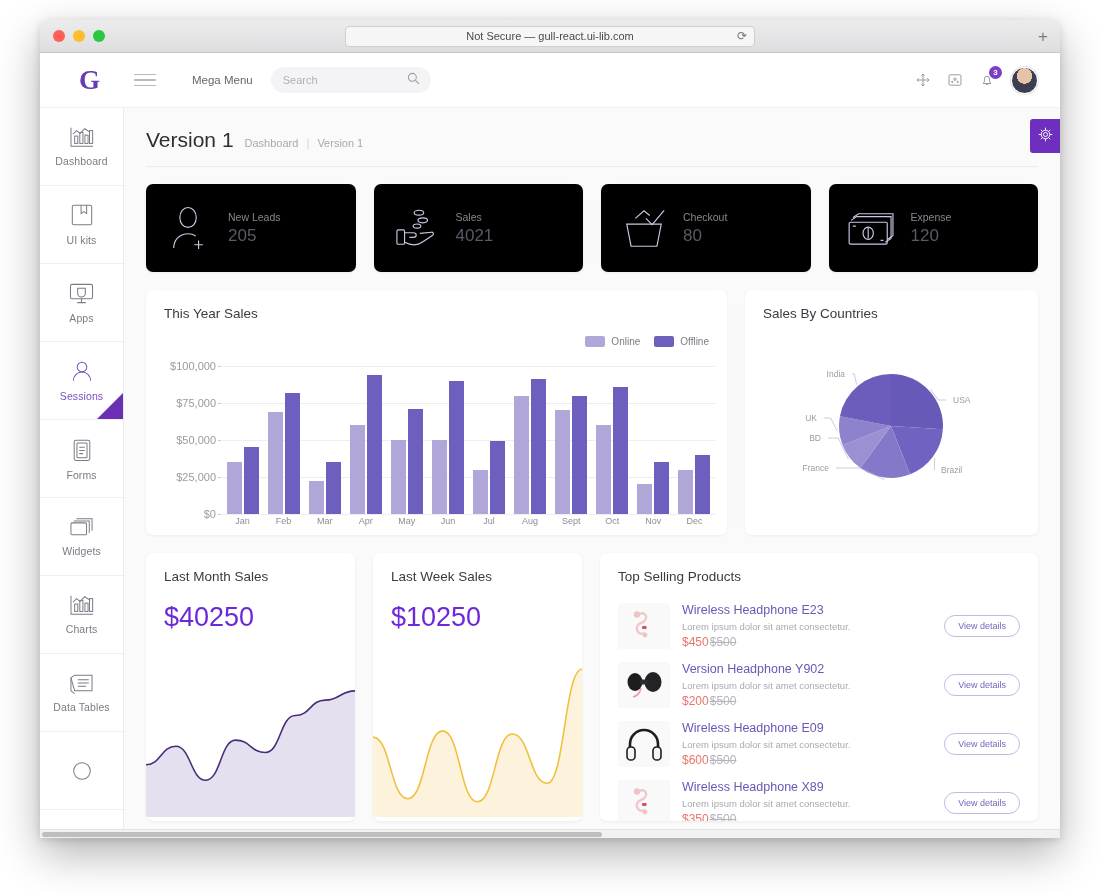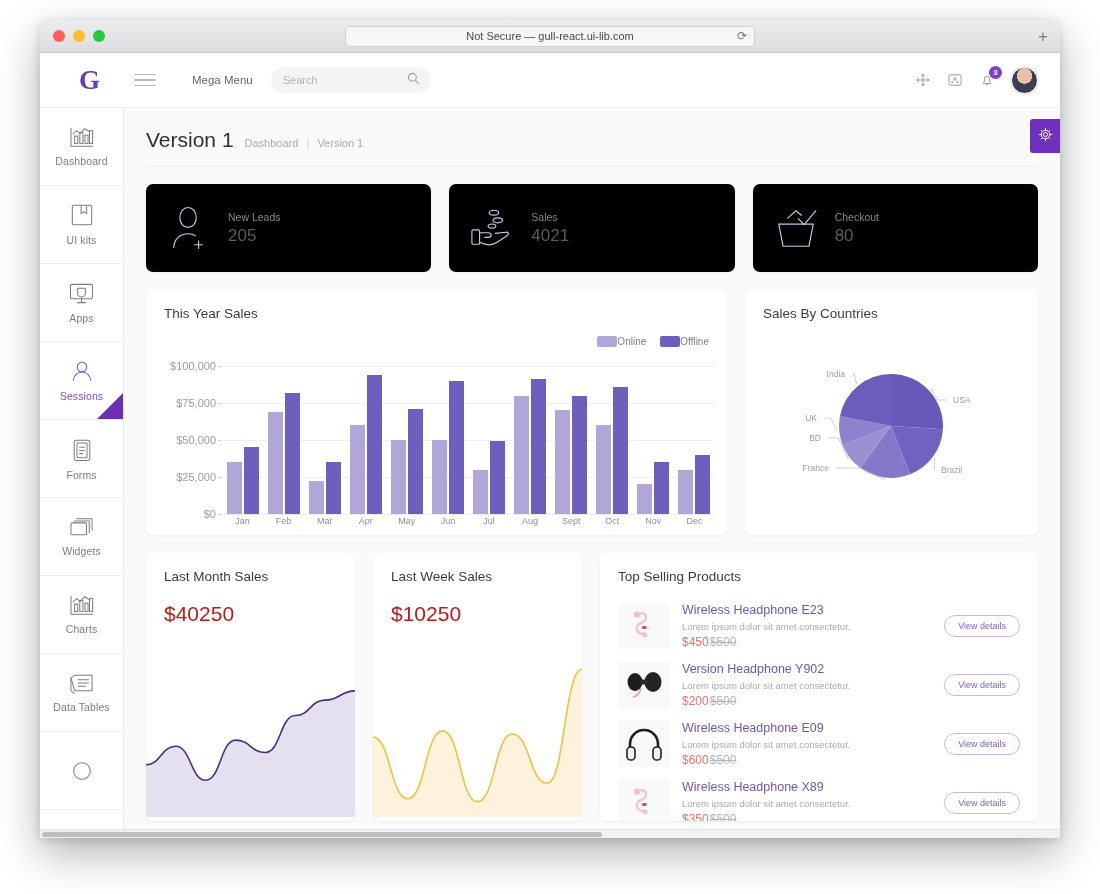--- a/index.html
+++ b/index.html
@@ -173,21 +173,21 @@
   .mid-row { display: flex; gap: 18px; margin-bottom: 18px; }
   .card {
     background: #fff; border-radius: 7px;
     box-shadow: 0 1px 3px rgba(0,0,0,.06);
   }
   .card-title { font-size: 13.5px; color: #3a3a42; font-weight: 400; }
   .chart-card { flex: 1; padding: 16px 18px 10px 18px; height: 245px; position: relative; }
   .pie-card { width: 293px; padding: 16px 18px; height: 245px; position: relative; }
 
   .legend { position: absolute; right: 18px; top: 46px; display: flex; gap: 14px; align-items: center; }
-  .lg { display: flex; align-items: center; font-size: 10px; color: #7b7b85; }
+  .lg { display: flex; align-items: center; gap: 6px; font-size: 10px; color: #7b7b85; }
   .lg-sw { width: 20px; height: 11px; border-radius: 2px; }
 
   
   .bc-wrap { position: absolute; left: 18px; right: 12px; top: 76px; height: 148px; }
   .bc-grid { position: absolute; inset: 0; }
   .gridline { position: absolute; left: 58px; right: 0; height: 1px; background: #eeeef2; }
   .ytick { position: absolute; left: 0; width: 52px; text-align: right; font-size: 11px; color: #9a9aa2; transform: translateY(-50%); }
   .ytick::after { content: ""; position: absolute; right: -5px; top: 50%; width: 3px; height: 1px; background: #c9c9d0; }
   .bars { position: absolute; left: 58px; right: 0; top: 0; bottom: 0; display: flex; }
   .bgroup { flex: 1; display: flex; align-items: flex-end; justify-content: center; gap: 2px; position: relative; }
@@ -196,21 +196,21 @@
   .bar.offline { background: #6d5fbe; }
   .xlabels { position: absolute; left: 58px; right: 0; top: 150px; display: flex; }
   .xlabels div { flex: 1; text-align: center; font-size: 9px; color: #8d8d96; }
 
   
   .pie-area { position: absolute; left: 0; right: 0; top: 58px; height: 180px; }
 
   
   .bot-row { display: flex; gap: 18px; }
   .spark-card { width: 209px; height: 268px; position: relative; overflow: hidden; padding: 16px 18px; }
-  .spark-amt { font-size: 21px; color: #b91c1c; font-weight: 400; margin-top: 18px; }
+  .spark-amt { font-size: 27px; color: #6d28d9; font-weight: 400; margin-top: 18px; }
   .spark-svg { position: absolute; left: 0; right: 0; bottom: 0; }
   .tsp-card { flex: 1; padding: 16px 18px 0 18px; height: 268px; overflow: hidden; }
   .prod-list { margin-top: 12px; }
   .prod-row { display: flex; align-items: center; gap: 12px; padding: 7px 0 6px 0; }
   .prod-img {
     width: 52px; height: 46px; flex-shrink: 0;
     display: flex; align-items: center; justify-content: center;
     background: #faf9f9; border-radius: 3px;
   }
   .prod-info { flex: 1; }
@@ -466,20 +466,36 @@
                 <path d="M15 14l9-8 6 5"></path>
                 <path d="M26 14l6.5 6.5L45 5.5"></path>
               </svg>
             </div>
             <div class="stat-txt">
               <span class="stat-name">Checkout</span>
               <span class="stat-val">80</span>
             </div>
           </div>
 
+          <div class="stat-card">
+            <div class="stat-ico">
+              <svg width="50" height="40" viewBox="0 0 52 42" fill="none" stroke="#cdc5e4" stroke-width="1.2">
+                <path d="M6 10l6-4h36v23l-6 4"></path>
+                <path d="M4 13l6-4h36v23l-6 4"></path>
+                <rect x="2" y="15" width="40" height="23" rx="1.4"></rect>
+                <ellipse cx="22" cy="26.5" rx="5.4" ry="6.4"></ellipse>
+                <path d="M22 21v11"></path>
+                <path d="M6 19h3M35 34h3"></path>
+              </svg>
+            </div>
+            <div class="stat-txt">
+              <span class="stat-name">Expense</span>
+              <span class="stat-val">120</span>
+            </div>
+          </div>
         </div>
 
         <div class="mid-row">
 
           <div class="card chart-card">
             <div class="card-title">This Year Sales</div>
             <div class="legend">
               <span class="lg">
                 <span class="lg-sw" style="background:#b0a6d8"></span>
                 <span>Online</span>

